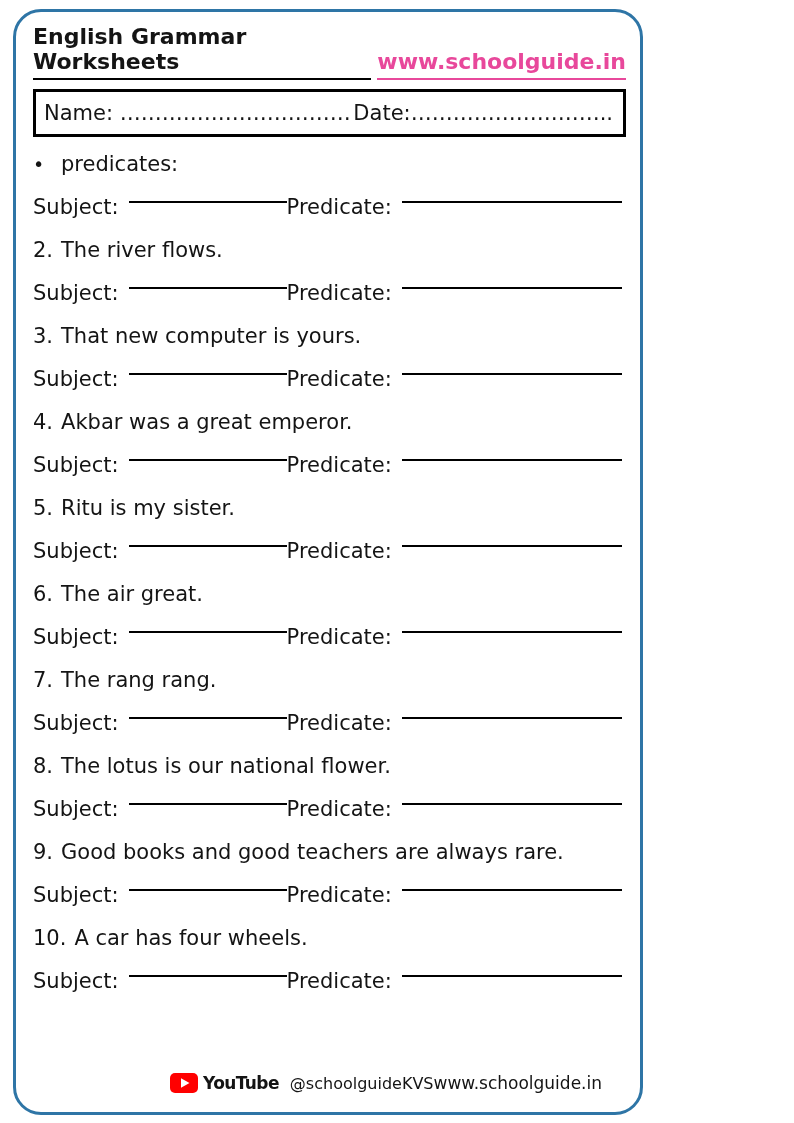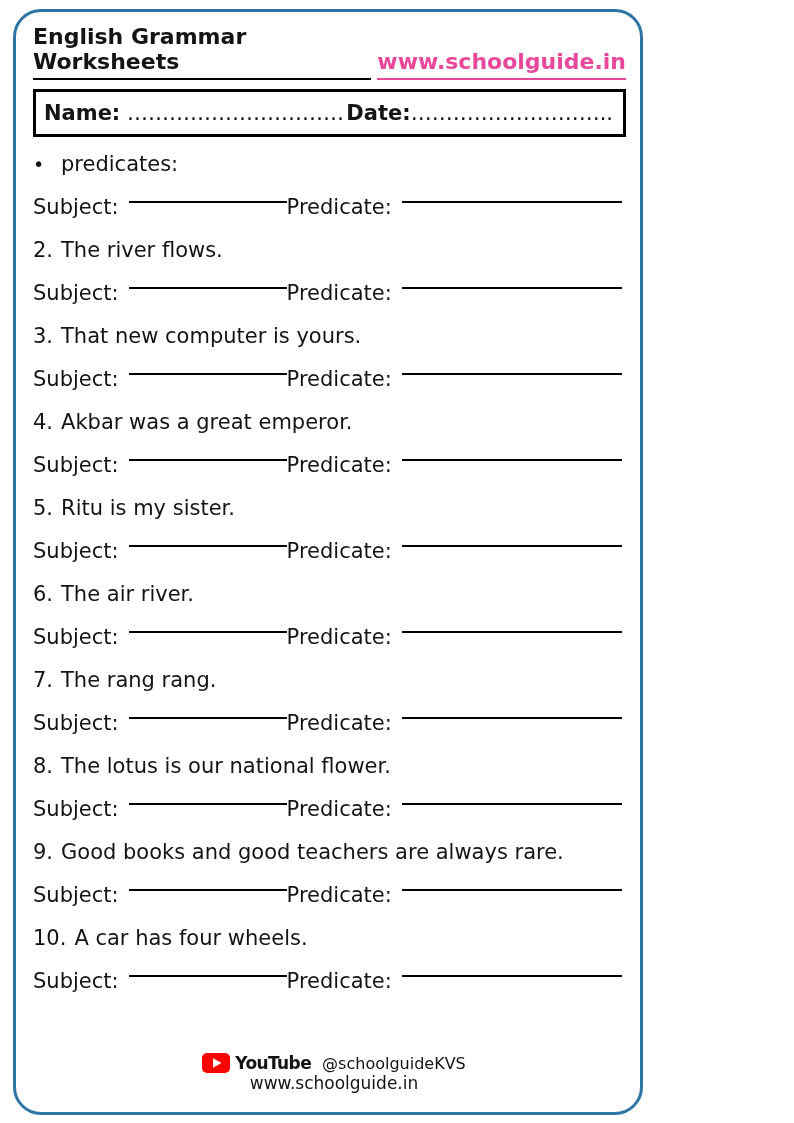--- a/index.html
+++ b/index.html
@@ -43,21 +43,21 @@
     height: 48px;
     display: flex;
     align-items: center;
     padding: 0 10px 0 8px;
     font-size: 21px;
     white-space: nowrap;
     overflow: hidden;
   }
   .name-part { flex: 1; overflow: hidden; white-space: nowrap; padding-right: 22px; }
   .date-part { flex-shrink: 0; overflow: hidden; text-align: right; }
-  .nd-label { font-weight: 700; }
+  .nd-label { font-weight: 400; }
 
   
   .worksheet-body { font-size: 21px; line-height: 43px; margin-top: 6px; }
 
   .instruction { display: flex; }
   .instruction .bullet { width: 28px; font-size: 19px; }
   .instruction .instr-text { flex: 1; }
   .instruction .instr-line { display: block; }
 
   .question .sentence { white-space: nowrap; }
@@ -73,22 +73,21 @@
   }
   .subject-blank { width: 158px; margin-left: 10px; }
   .predicate-blank { flex: 1; margin-left: 10px; margin-right: 4px; }
 
   
   .footer {
     position: absolute;
     left: 33px; right: 24px; bottom: 16px;
     display: flex;
     align-items: center;
-    justify-content: flex-start;
-    flex-direction: column;
+    justify-content: flex-end;
   }
   .footer-left { display: flex; align-items: center; }
   .yt-icon { width: 28px; height: 20px; display: inline-block; }
   .yt-wordmark { font-weight: 700; font-size: 17px; letter-spacing: -0.6px; margin-left: 5px; }
   .yt-handle { font-size: 16px; margin-left: 11px; }
   .footer-site { font-size: 17px; }
 </style>
 </head>
 <body>
 
@@ -176,21 +175,21 @@
     <div class="answer-row">
       <span class="label">Subject:</span>
       <span class="blank subject-blank"></span>
       <span class="label">Predicate:</span>
       <span class="blank predicate-blank"></span>
     </div>
   </div>
 
   <div class="question">
     <div class="sentence">
-      <span class="q-num">6.</span><span class="q-text">The air river.</span>
+      <span class="q-num">6.</span><span class="q-text">The air great.</span>
     </div>
     <div class="answer-row">
       <span class="label">Subject:</span>
       <span class="blank subject-blank"></span>
       <span class="label">Predicate:</span>
       <span class="blank predicate-blank"></span>
     </div>
   </div>
 
   <div class="question">

